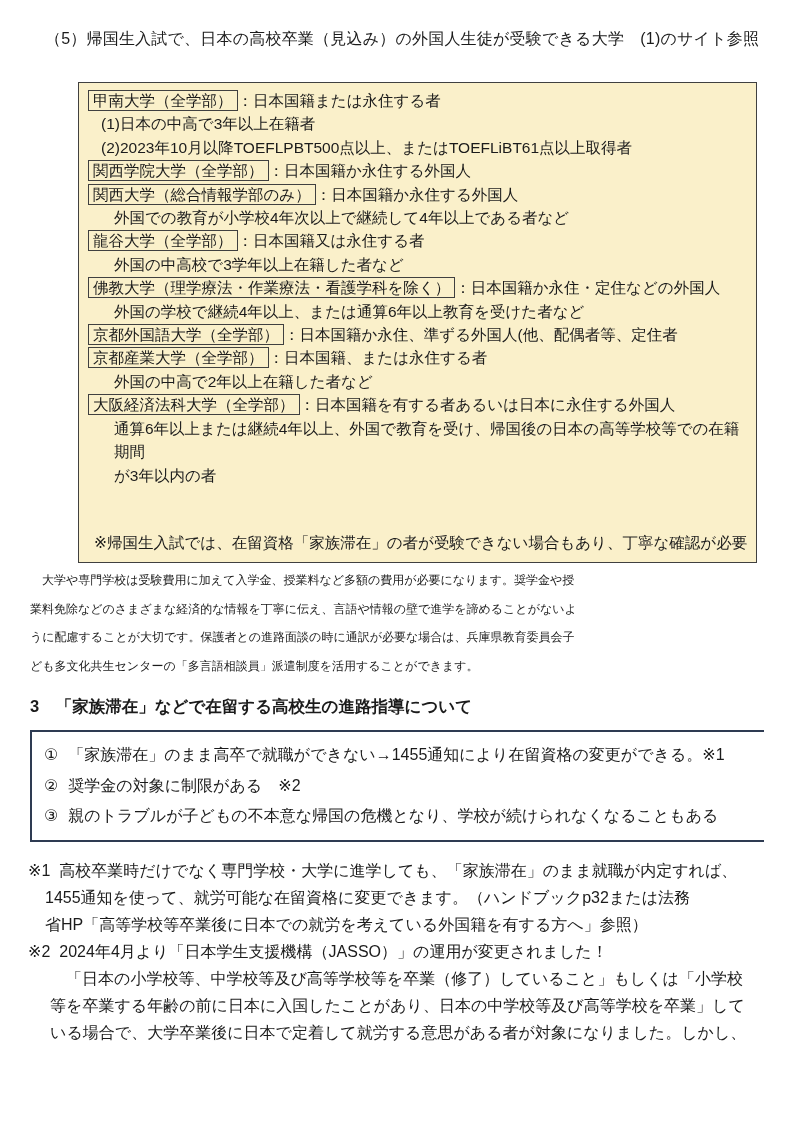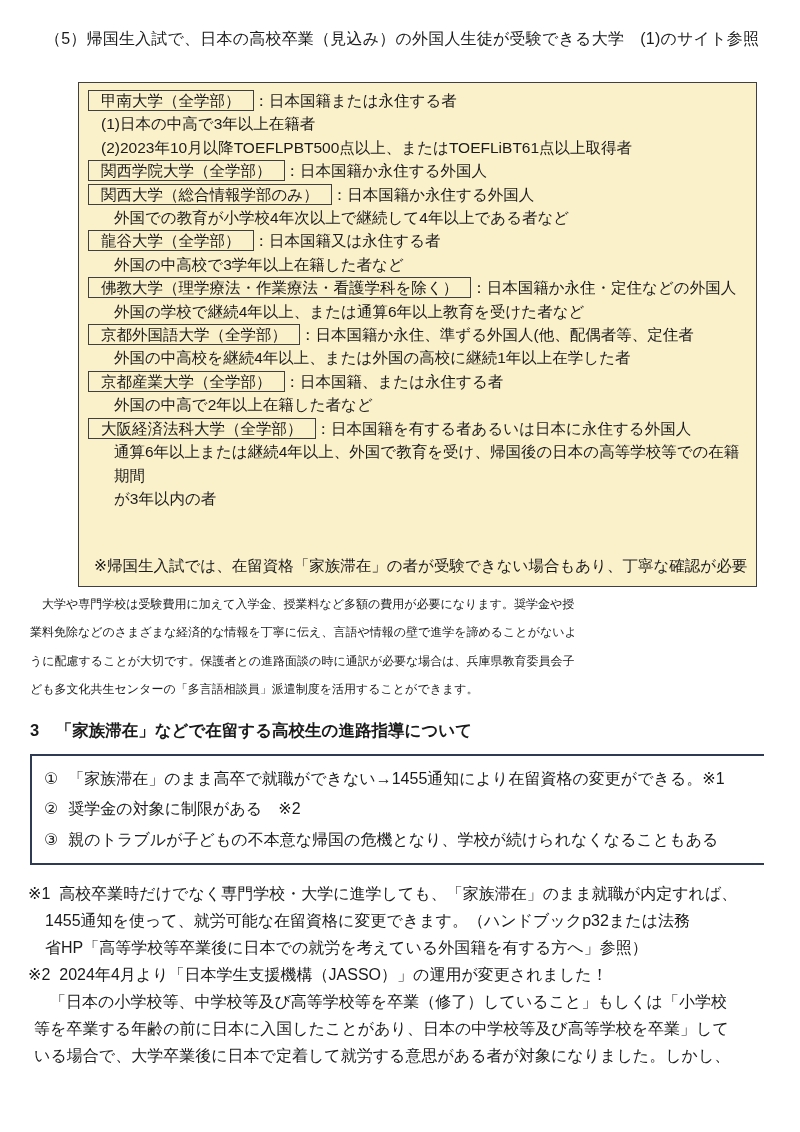--- a/index.html
+++ b/index.html
@@ -7,41 +7,41 @@
   .page{position:relative;width:764px;height:1132px;background:#ffffff;overflow:hidden;}
 
   .title{padding:28px 0 0 45px;font-size:16px;line-height:22px;letter-spacing:0.2px;}
 
   .unibox{
     margin:32px 0 0 78px;width:679px;box-sizing:border-box;
     border:1px solid #404040;background:#FAF0CA;
     padding:6px 8px 8px 9px;font-size:15.5px;line-height:23.4px;
   }
   .uline{white-space:nowrap;}
-  .uname{display:inline-block;border:1px solid #404040;padding:0 12px;line-height:19px;}
+  .uname{display:inline-block;border:1px solid #404040;padding:0 4px;line-height:19px;}
   .udetail.sm{padding-left:13px;}
   .udetail.lg{padding-left:26px;}
   .ub-note{padding-left:6px;margin-top:44px;}
 
   .h2{margin:14px 0 0 30px;font-size:16.5px;font-weight:bold;line-height:24px;}
   .para{margin:3px 20px 0 30px;font-size:12px;line-height:28.5px;}
   .pline{white-space:nowrap;}
 
   .problems{
     margin:12px 0 0 30px;width:741px;box-sizing:border-box;
     border:2px solid #2e3b52;background:#ffffff;
     padding:8px 12px;font-size:16px;line-height:30.5px;
   }
   .pnum{display:inline-block;margin-right:10px;}
 
   .notes{margin:15px 0 0 28px;font-size:16px;line-height:27px;}
   .nline{white-space:nowrap;}
   .nlabel{display:inline-block;margin-right:9px;}
   .ncont{margin-left:17px;}
-  .nbody{margin-left:6px;}
+  .nbody{margin-left:22px;}
 </style>
 </head>
 <body>
 
 <div class="page">
 
   <div class="title">（5）帰国生入試で、日本の高校卒業（見込み）の外国人生徒が受験できる大学　(1)のサイト参照</div>
 
   <div class="unibox">
     <div class="uline"><span class="uname">甲南大学（全学部）</span><span class="ucond">：日本国籍または永住する者</span></div>
@@ -53,21 +53,20 @@
     <div class="uline"><span class="uname">関西大学（総合情報学部のみ）</span><span class="ucond">：日本国籍か永住する外国人</span></div>
     <div class="udetail lg">外国での教育が小学校4年次以上で継続して4年以上である者など</div>
 
     <div class="uline"><span class="uname">龍谷大学（全学部）</span><span class="ucond">：日本国籍又は永住する者</span></div>
     <div class="udetail lg">外国の中高校で3学年以上在籍した者など</div>
 
     <div class="uline"><span class="uname">佛教大学（理学療法・作業療法・看護学科を除く）</span><span class="ucond">：日本国籍か永住・定住などの外国人</span></div>
     <div class="udetail lg">外国の学校で継続4年以上、または通算6年以上教育を受けた者など</div>
 
     <div class="uline"><span class="uname">京都外国語大学（全学部）</span><span class="ucond">：日本国籍か永住、準ずる外国人(他、配偶者等、定住者</span></div>
-    <div class="udetail lg">外国の中高校を継続4年以上、または外国の高校に継続1年以上在学した者</div>
 
     <div class="uline"><span class="uname">京都産業大学（全学部）</span><span class="ucond">：日本国籍、または永住する者</span></div>
     <div class="udetail lg">外国の中高で2年以上在籍した者など</div>
 
     <div class="uline"><span class="uname">大阪経済法科大学（全学部）</span><span class="ucond">：日本国籍を有する者あるいは日本に永住する外国人</span></div>
     <div class="udetail lg">通算6年以上または継続4年以上、外国で教育を受け、帰国後の日本の高等学校等での在籍期間</div>
     <div class="udetail lg">が3年以内の者</div>
 
     <div class="ub-note">※帰国生入試では、在留資格「家族滞在」の者が受験できない場合もあり、丁寧な確認が必要</div>
   </div>

